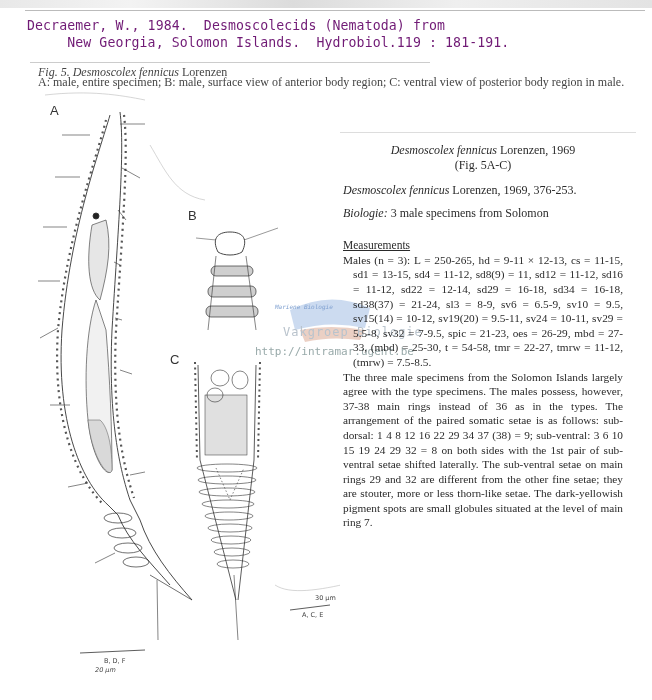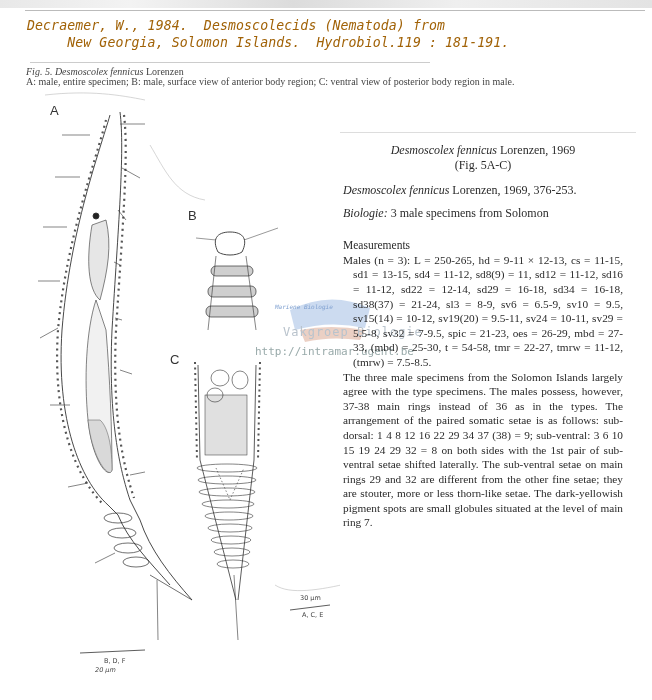--- a/index.html
+++ b/index.html
@@ -1,31 +1,31 @@
 <!DOCTYPE html>
 <html><head>
 <meta charset="utf-8">
 <style>
   html, body { margin: 0; padding: 0; background: #ffffff; }
   body { width: 652px; height: 700px; position: relative; overflow: hidden; color: #222; }
   .scan-top { position: absolute; left: 0; top: 0; width: 652px; height: 8px;
     background: linear-gradient(to right, #e8e8e8 0%, #f3f3f3 20%, #dcdcdc 45%, #efefef 70%, #e3e3e3 100%); }
   .rule { position: absolute; height: 1px; background: #bbb; }
   .citation { position: absolute; left: 27px; top: 17px; font-family: "DejaVu Sans Mono", monospace;
-    font-size: 13.2px; line-height: 17px; color: #a16207; white-space: pre; letter-spacing: 0.1px; font-style: italic; }
-  .caption { position: absolute; left: 26px; top: 67px; font-family: "Liberation Serif", serif;
-    font-size: 10px; line-height: 10px; color: #444; white-space: nowrap; }
+    font-size: 13.2px; line-height: 17px; color: #701a75; white-space: pre; letter-spacing: 0.1px; }
+  .caption { position: absolute; left: 38px; top: 67px; font-family: "Liberation Serif", serif;
+    font-size: 12px; line-height: 10px; color: #444; white-space: nowrap; }
   .caption i { font-style: italic; }
   .textcol { position: absolute; left: 343px; top: 143px; width: 280px; font-family: "Liberation Serif", serif;
     color: #2a2a2a; font-size: 11.3px; line-height: 14.6px; }
   .title { text-align: center; font-size: 12px; line-height: 15px; }
   .title i, .syn i, .mat i { font-style: italic; }
   .syn { margin-top: 10px; font-size: 12px; }
   .mat { margin-top: 8px; font-size: 12px; }
-  .meas-h { margin-top: 18px; font-size: 11.5px; }
+  .meas-h { margin-top: 18px; font-size: 11.5px; text-decoration: underline; }
   .meas { text-indent: -10px; padding-left: 10px; text-align: justify; }
   .para { text-indent: 0; text-align: justify; margin-top: 0; }
   .figure { position: absolute; left: 0; top: 90px; width: 340px; height: 600px; }
   .label { position: absolute; font-family: "Liberation Sans", sans-serif; font-size: 13px; color: #333; }
   .scale { position: absolute; font-family: "DejaVu Sans", sans-serif; font-size: 6.5px; color: #444; text-align: center; }
   .watermark { position: absolute; left: 255px; top: 345px; font-family: "DejaVu Sans Mono", monospace;
     font-size: 11px; color: #9aa; white-space: nowrap; }
   .logo { position: absolute; left: 270px; top: 290px; width: 110px; height: 60px; opacity: 0.35; }
 </style>
 </head>
@@ -129,21 +129,21 @@
     <line x1="290" y1="610" x2="330" y2="605" stroke-width="0.8"></line>
   </g>
 </svg>
 
 <div class="label" style="left:50px;top:103px;">A</div>
 <div class="label" style="left:188px;top:208px;">B</div>
 <div class="label" style="left:170px;top:352px;">C</div>
 
 <div class="scale" style="left:95px;top:666px;font-style:italic;">20 μm</div>
 <div class="scale" style="left:96px;top:657px;padding-left:8px;">B, D, F</div>
-<div class="scale" style="left:300px;top:594px;">30 μm</div>
+<div class="scale" style="left:315px;top:594px;">30 μm</div>
 <div class="scale" style="left:302px;top:611px;text-align:center;">A, C, E</div>
 
 <svg class="logo" viewBox="0 0 110 60">
   <path d="M20,20 Q60,0 100,18 L95,38 Q60,30 25,40 Z" fill="#6f9ad6"></path>
   <path d="M30,40 Q60,34 95,40 L90,50 Q60,46 35,52 Z" fill="#c87a5a"></path>
 </svg>
 <div class="watermark" style="top:303px;left:275px;color:#7fa0d0;font-style:italic;font-size:6px;">Mariene Biologie</div>
 <div class="watermark" style="top:325px;left:283px;color:#b9c3cc;font-size:12px;letter-spacing:1px;">Vakgroep Biologie</div>
 <div class="watermark">http://intramar.ugent.be</div>
 

